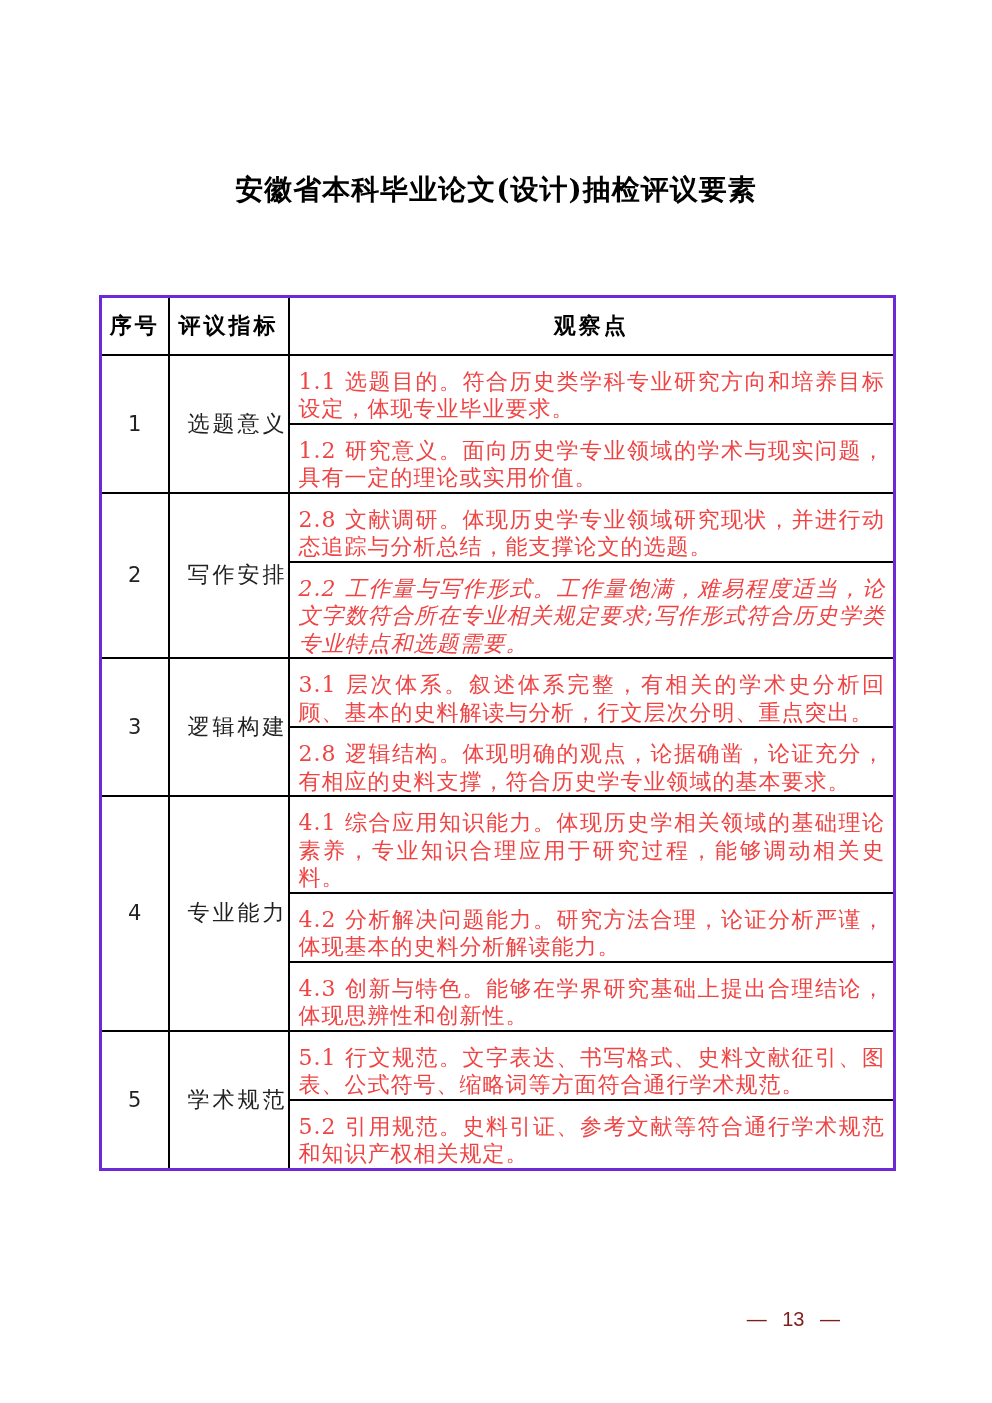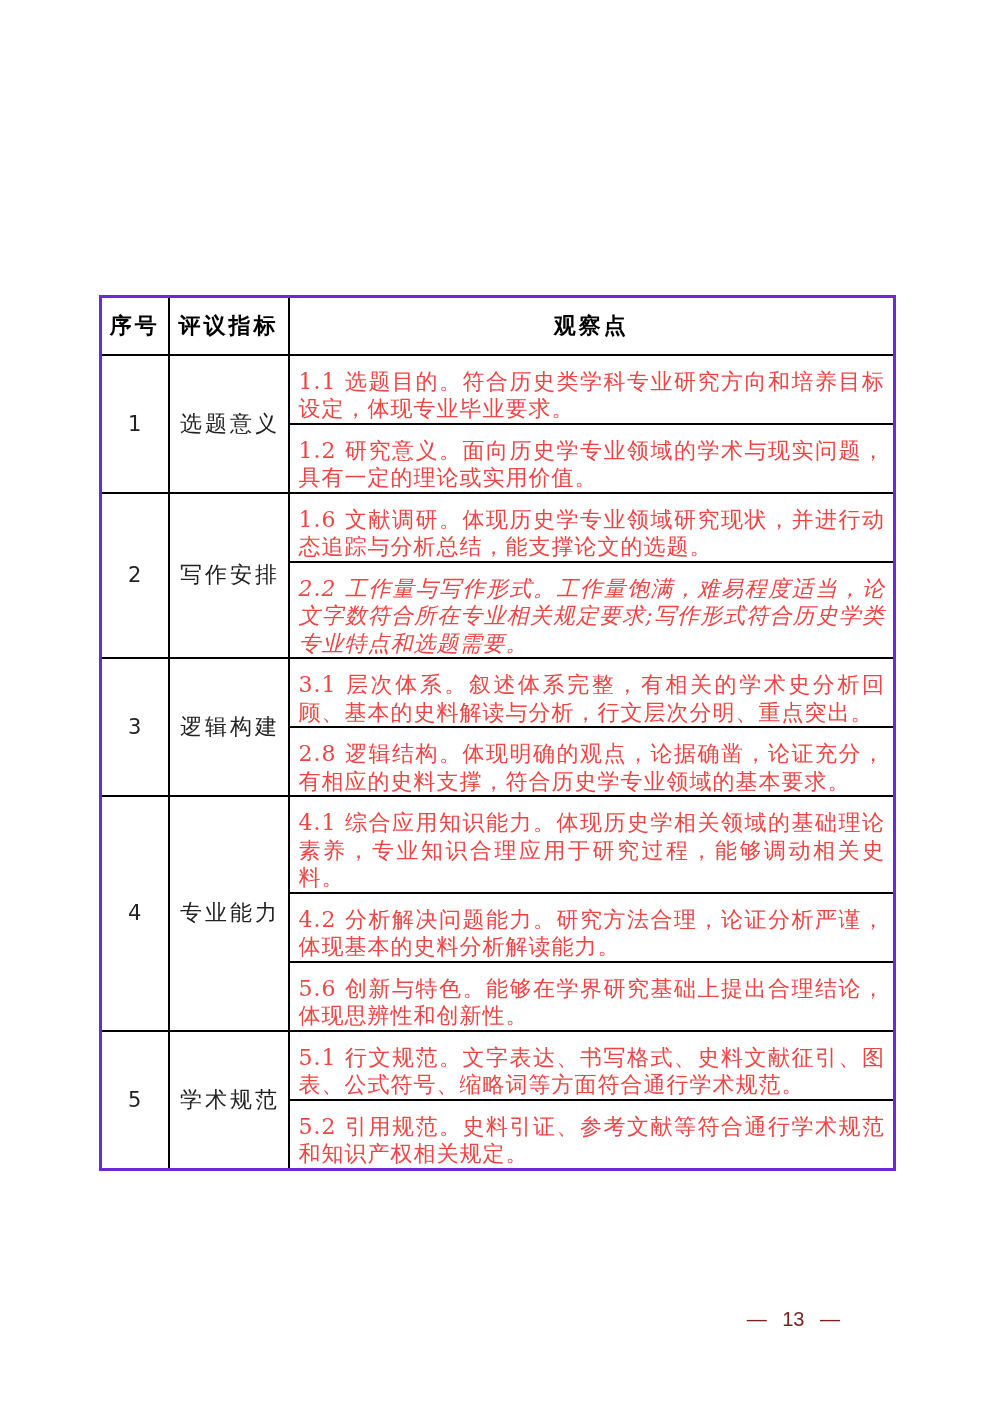--- a/index.html
+++ b/index.html
@@ -65,21 +65,21 @@
     font-size: 21px;
     text-align: center;
     vertical-align: middle;
     color: #222222;
     padding: 0;
   }
   td.ind {
     font-family: "DejaVu Serif", serif;
     font-size: 22px;
     letter-spacing: 3px;
-    text-align: center;
+    text-align: right;
     vertical-align: middle;
     color: #222222;
     padding: 0 0 0 3px;
     white-space: nowrap;
   }
   td.obs {
     font-family: "DejaVu Serif", serif;
     font-size: 22px;
     letter-spacing: 1px;
     line-height: 27.5px;
@@ -99,20 +99,21 @@
     word-spacing: 10px;
     white-space: nowrap;
   }
 </style>
 </head>
 <body>
 
 <div class="page">
 
   <div class="doc-title">
+    <span class="title-line">安徽省本科毕业论文(设计)抽检评议要素</span>
   </div>
 
   <table class="review-table">
     <colgroup>
       <col style="width:68px">
       <col style="width:120px">
       <col style="width:606px">
     </colgroup>
     <thead>
       <tr class="head-row">
@@ -128,21 +129,21 @@
         <td class="ind" rowspan="2">选题意义</td>
         <td class="obs">1.1 选题目的。符合历史类学科专业研究方向和培养目标设定，体现专业毕业要求。</td>
       </tr>
       <tr class="h55">
         <td class="obs">1.2 研究意义。面向历史学专业领域的学术与现实问题，具有一定的理论或实用价值。</td>
       </tr>
 
       <tr class="h57">
         <td class="idx" rowspan="2">2</td>
         <td class="ind" rowspan="2">写作安排</td>
-        <td class="obs">1.6 文献调研。体现历史学专业领域研究现状，并进行动态追踪与分析总结，能支撑论文的选题。</td>
+        <td class="obs">2.8 文献调研。体现历史学专业领域研究现状，并进行动态追踪与分析总结，能支撑论文的选题。</td>
       </tr>
       <tr class="h80">
         <td class="obs">2.2 工作量与写作形式。工作量饱满，难易程度适当，论文字数符合所在专业相关规定要求;写作形式符合历史学类专业特点和选题需要。</td>
       </tr>
 
       <tr class="h56">
         <td class="idx" rowspan="2">3</td>
         <td class="ind" rowspan="2">逻辑构建</td>
         <td class="obs">3.1 层次体系。叙述体系完整，有相关的学术史分析回顾、基本的史料解读与分析，行文层次分明、重点突出。</td>
       </tr>
@@ -152,21 +153,21 @@
 
       <tr class="h55">
         <td class="idx" rowspan="3">4</td>
         <td class="ind" rowspan="3">专业能力</td>
         <td class="obs">4.1 综合应用知识能力。体现历史学相关领域的基础理论素养，专业知识合理应用于研究过程，能够调动相关史料。</td>
       </tr>
       <tr class="h55">
         <td class="obs">4.2 分析解决问题能力。研究方法合理，论证分析严谨，体现基本的史料分析解读能力。</td>
       </tr>
       <tr class="h55">
-        <td class="obs">5.6 创新与特色。能够在学界研究基础上提出合理结论，体现思辨性和创新性。</td>
+        <td class="obs">4.3 创新与特色。能够在学界研究基础上提出合理结论，体现思辨性和创新性。</td>
       </tr>
 
       <tr class="h56">
         <td class="idx" rowspan="2">5</td>
         <td class="ind" rowspan="2">学术规范</td>
         <td class="obs">5.1 行文规范。文字表达、书写格式、史料文献征引、图表、公式符号、缩略词等方面符合通行学术规范。</td>
       </tr>
       <tr class="h57">
         <td class="obs">5.2 引用规范。史料引证、参考文献等符合通行学术规范和知识产权相关规定。</td>
       </tr>

